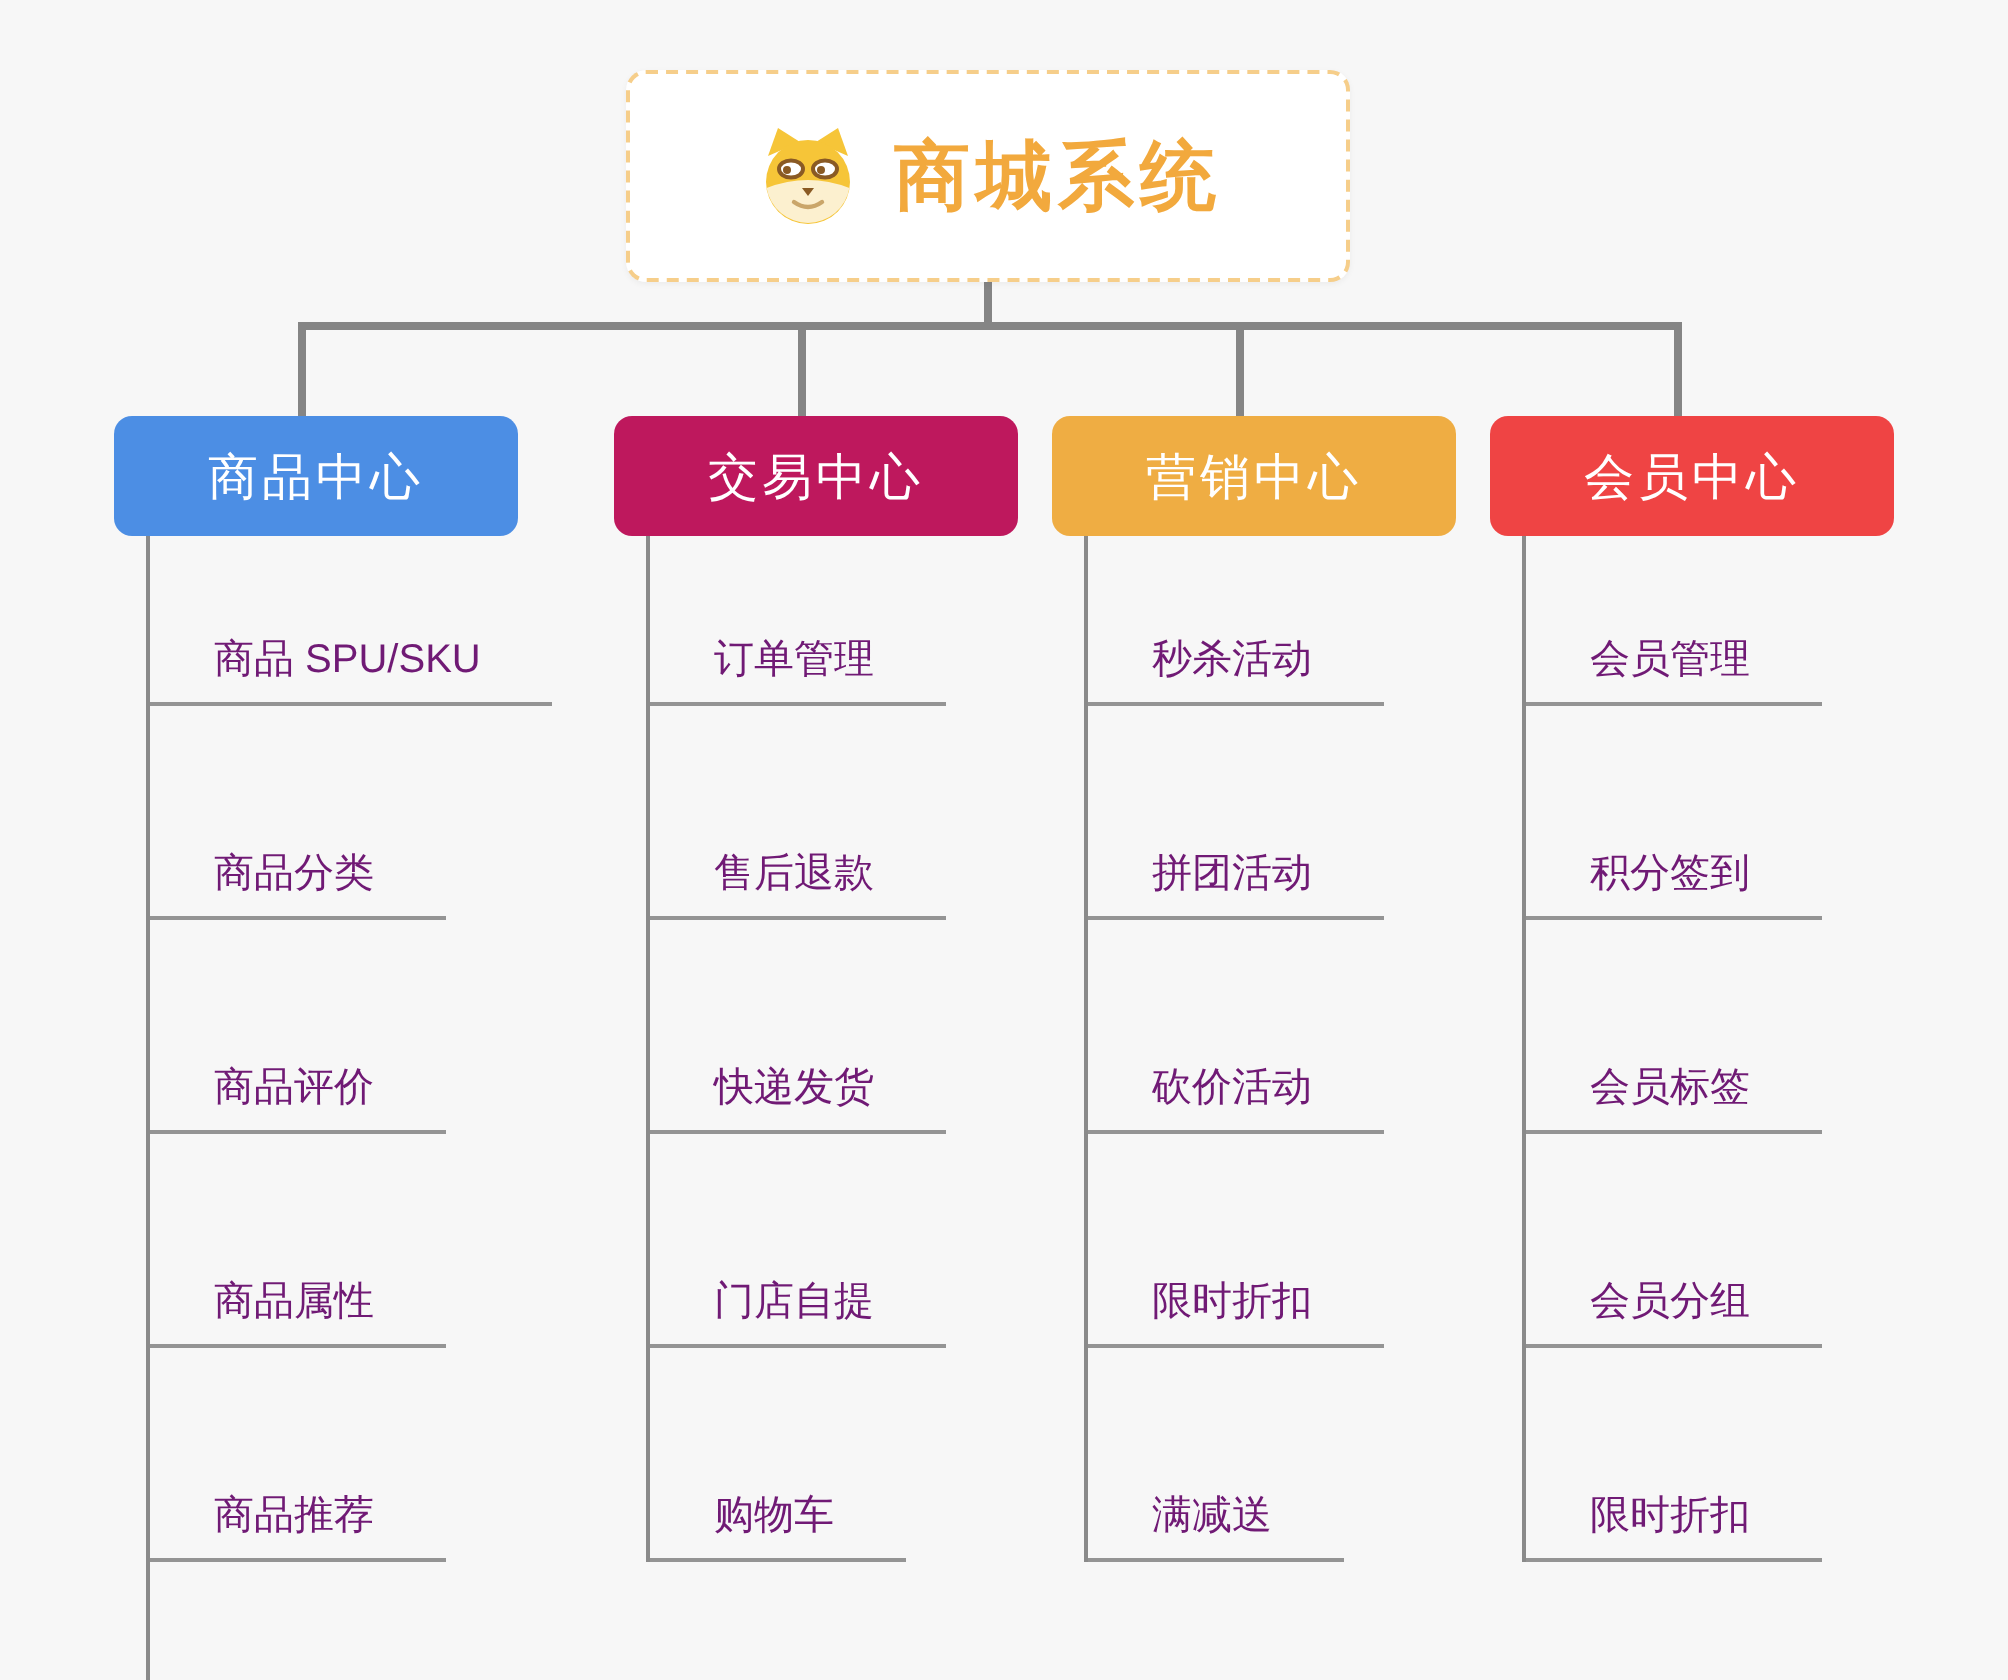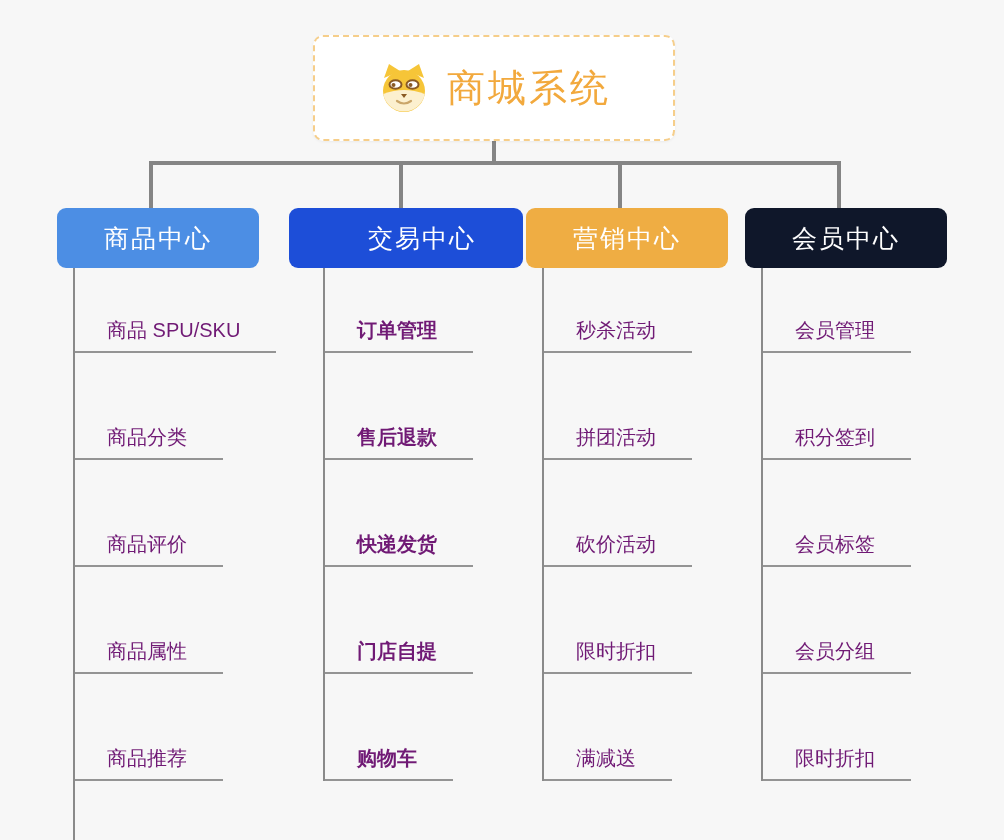--- a/index.html
+++ b/index.html
@@ -19,21 +19,21 @@
     position:absolute;left:313px;top:35px;width:362px;height:106px;
     background:#ffffff;
     border:2px dashed #f6ce8a;
     border-radius:10px;
     box-sizing:border-box;
     display:flex;align-items:center;justify-content:center;gap:16px;
     box-shadow:0 1px 3px rgba(0,0,0,0.05);
   }
   .root-icon{display:flex;align-items:center;}
   .root-title{
-    font-size:38px;font-weight:400;color:#f2a93d;letter-spacing:3px;
+    font-size:38px;font-weight:700;color:#f2a93d;letter-spacing:3px;
     white-space:nowrap;
   }
 
   
   .branch-header{
     position:absolute;top:208px;width:202px;height:60px;
     border-radius:9px;
     display:flex;align-items:center;justify-content:center;
     color:#ffffff;font-size:25px;letter-spacing:2px;
     white-space:nowrap;
@@ -111,24 +111,24 @@
       <div class="leaf-node">商品推荐</div>
     </div>
 
     <div class="leaf-row">
       <div class="leaf-node">商品品牌</div>
     </div>
   </div>
     </div>
 
     <div class="branch">
-      <div class="branch-header" style="left: 289px; background: #1d4ed8; padding-left: 32px;">
+      <div class="branch-header" style="left: 307px; background: #be185d;">
         <span>交易中心</span>
       </div>
-      <div class="leaf-col" style="left: 323px; font-weight: bold;">
+      <div class="leaf-col" style="left: 323px;">
     <div class="leaf-row">
       <div class="leaf-node">订单管理</div>
     </div>
 
     <div class="leaf-row">
       <div class="leaf-node">售后退款</div>
     </div>
 
     <div class="leaf-row">
       <div class="leaf-node">快递发货</div>
@@ -167,21 +167,21 @@
       <div class="leaf-node">限时折扣</div>
     </div>
 
     <div class="leaf-row">
       <div class="leaf-node">满减送</div>
     </div>
   </div>
     </div>
 
     <div class="branch">
-      <div class="branch-header" style="left: 745px; background: #0f172a;">
+      <div class="branch-header" style="left: 745px; background: #ef4444;">
         <span>会员中心</span>
       </div>
       <div class="leaf-col" style="left: 761px;">
     <div class="leaf-row">
       <div class="leaf-node">会员管理</div>
     </div>
 
 
     <div class="leaf-row">
       <div class="leaf-node">积分签到</div>

